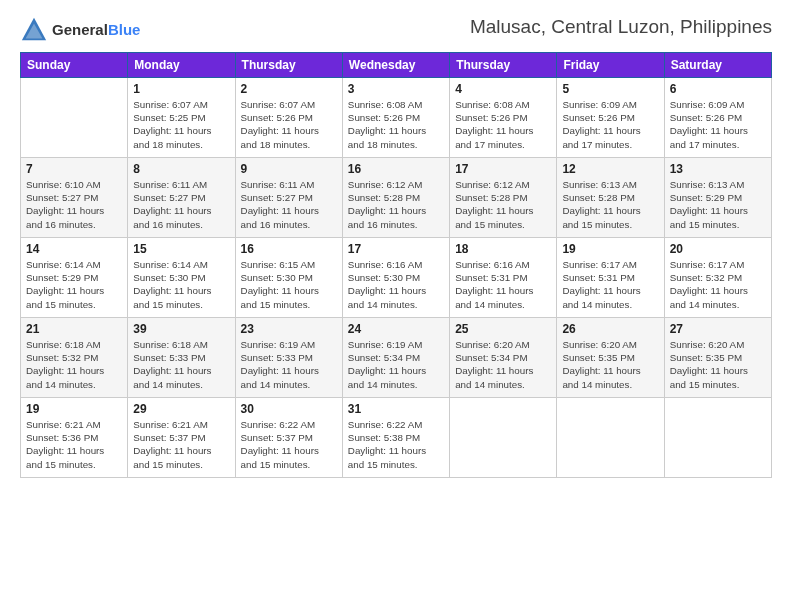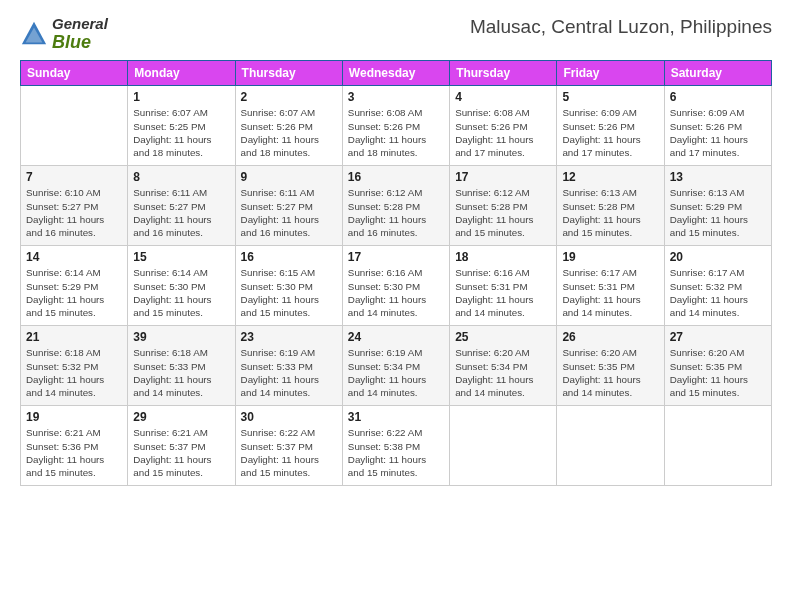--- a/index.html
+++ b/index.html
@@ -22,33 +22,32 @@
       align-items: flex-start;
       margin-bottom: 8px;
     }
     .logo {
       display: flex;
       align-items: center;
       gap: 4px;
     }
     .logo-text {
       display: flex;
-      flex-direction: column;
+      flex-direction: row;
       line-height: 1.1;
-      font-style: italic;
     }
     .logo-general {
       font-size: 15px;
       font-weight: bold;
       color: #333;
     }
     .logo-blue {
-      font-size: 18px;
-      font-weight: bold;
-      color: #4d7c0f;
+      font-size: 15px;
+      font-weight: bold;
+      color: #3b82f6;
     }
     .logo-icon {
       width: 28px;
       height: 28px;
     }
     .title-block {
       text-align: right;
     }
     .month-title {
       font-size: 32px;
@@ -59,21 +58,21 @@
     .location {
       font-size: 19px;
       color: #444;
     }
     .calendar {
       width: 100%;
       border-collapse: collapse;
       font-size: 10.5px;
     }
     .calendar thead th {
-      background: #d946ef;
+      background: #6d28d9;
       color: #fff;
       text-align: left;
       padding: 5px 6px;
       font-size: 12px;
       font-weight: bold;
       border: 1px solid #2060a0;
     }
     .calendar tbody td {
       border: 1px solid #ccc;
       vertical-align: top;

